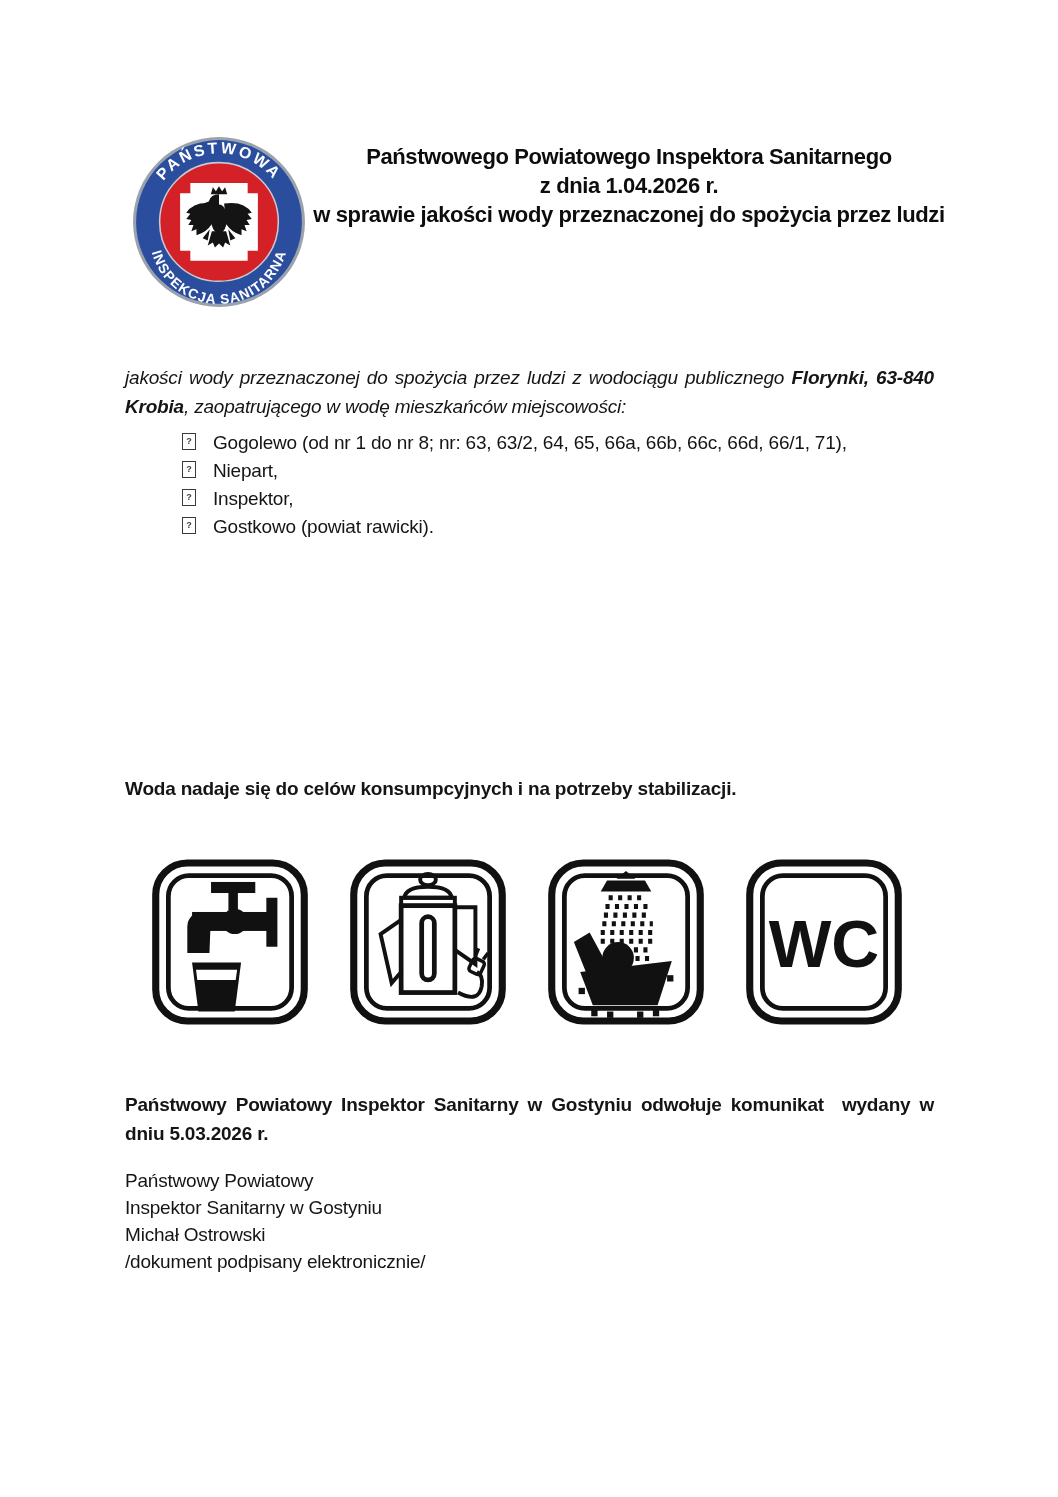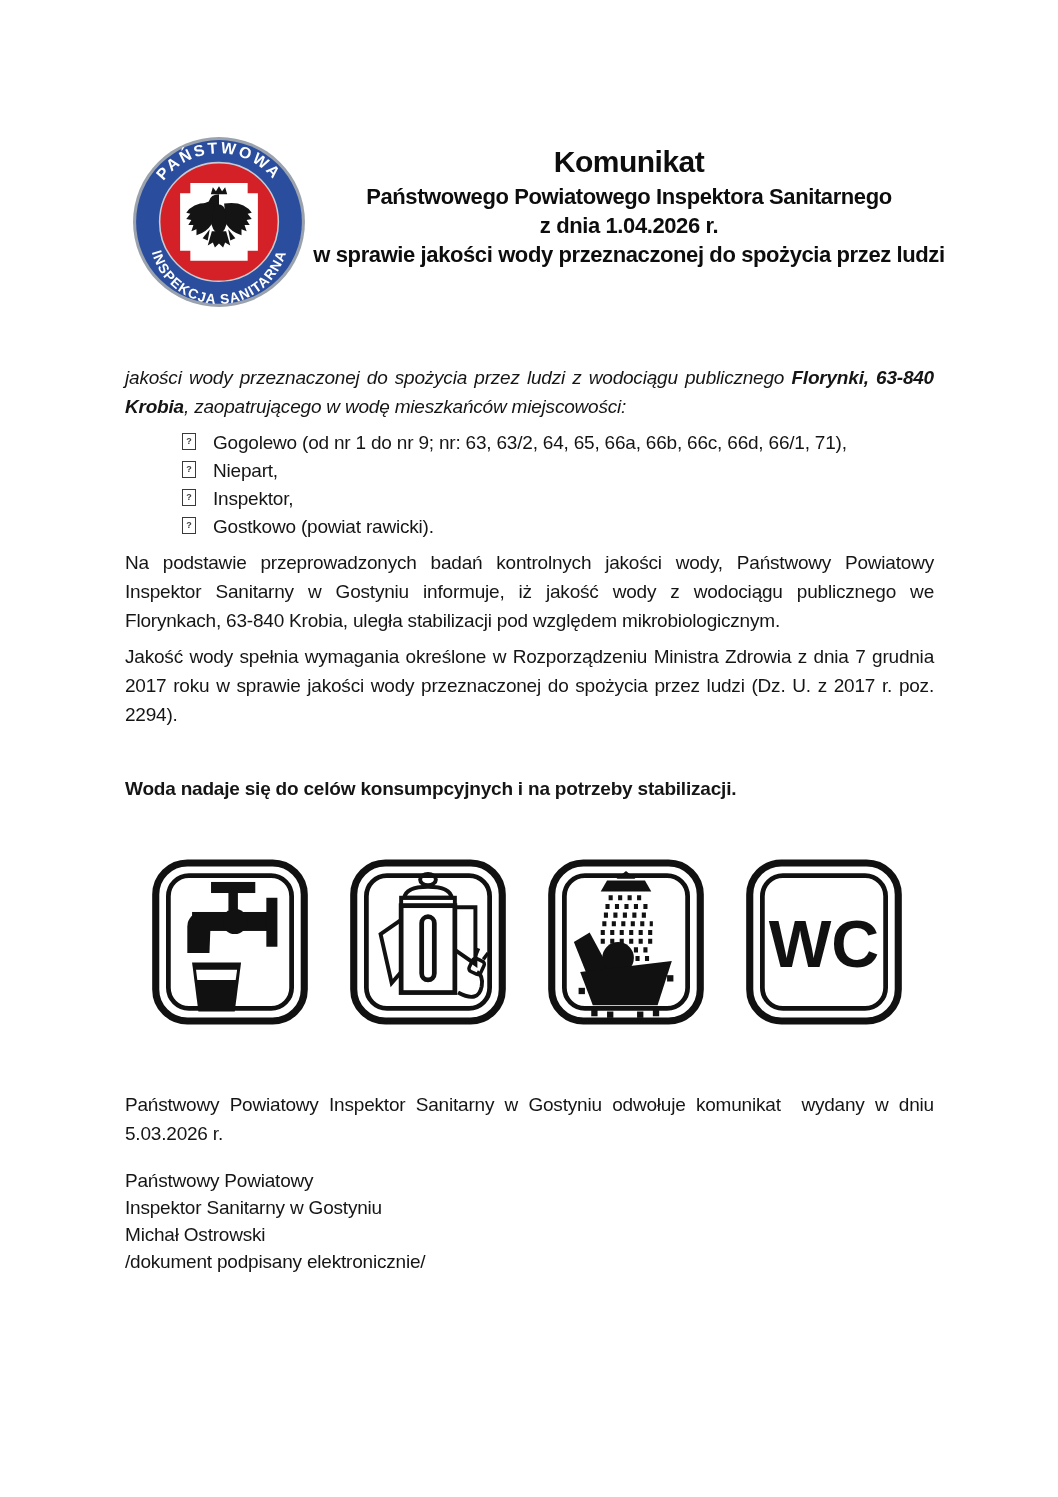--- a/index.html
+++ b/index.html
@@ -33,21 +33,21 @@
   .statement { position:absolute; left:125px; top:778px; width:809px;
                font-size:19px; font-weight:bold; letter-spacing:-0.2px; }
 
   
   .icons { position:absolute; left:151px; top:858px; display:flex; gap:40px; }
   .icon  { width:158px; height:168px; }
   .icon svg { width:100%; height:100%; }
 
   
   .footerp { position:absolute; left:125px; top:1090px; width:809px; font-size:19px;
-             line-height:29px; text-align:justify; letter-spacing:-0.2px; white-space:pre-wrap; }
+             line-height:29px; text-align:justify; letter-spacing:-0.2px; white-space:pre-wrap;font-weight:bold; }
   .signature { position:absolute; left:125px; top:1167px; font-size:19px; line-height:27px;
                letter-spacing:-0.2px; }
 </style>
 </head>
 <body>
 
 <div class="page">
 
   <div class="logo">
     <svg viewBox="0 0 170 168">
@@ -77,49 +77,46 @@
       <text font-family="Liberation Sans, sans-serif" font-size="15.5" font-weight="bold" fill="#ffffff" letter-spacing="2.5">
         <textPath href="#arcTop" startOffset="50%" text-anchor="middle">PAŃSTWOWA</textPath>
       </text>
       <text font-family="Liberation Sans, sans-serif" font-size="13.5" font-weight="bold" fill="#ffffff" letter-spacing="1">
         <textPath href="#arcBot" startOffset="50%" text-anchor="middle">INSPEKCJA SANITARNA</textPath>
       </text>
     </svg>
   </div>
 
   <div class="hdr">
-    <div class="title">Komunikat</div>
     <div class="sub">Państwowego Powiatowego Inspektora Sanitarnego</div>
     <div class="sub">z dnia 1.04.2026 r.</div>
     <div class="sub">w sprawie jakości wody przeznaczonej do spożycia przez ludzi</div>
   </div>
 
   <div class="para" id="p1"><span>jakości wody przeznaczonej do spożycia przez ludzi z wodociągu publicznego </span><span class="b">Florynki, 63-840 Krobia</span><span>, zaopatrującego w wodę mieszkańców miejscowości:</span></div>
 
   <div class="bullets">
     <div class="bullet-row">
       <span class="tofu">?</span>
-      <span>Gogolewo (od nr 1 do nr 9; nr: 63, 63/2, 64, 65, 66a, 66b, 66c, 66d, 66/1, 71),</span>
+      <span>Gogolewo (od nr 1 do nr 8; nr: 63, 63/2, 64, 65, 66a, 66b, 66c, 66d, 66/1, 71),</span>
     </div>
     <div class="bullet-row">
       <span class="tofu">?</span>
       <span>Niepart,</span>
     </div>
     <div class="bullet-row">
       <span class="tofu">?</span>
       <span>Inspektor,</span>
     </div>
     <div class="bullet-row">
       <span class="tofu">?</span>
       <span>Gostkowo (powiat rawicki).</span>
     </div>
   </div>
 
-  <div class="para" id="p2">Na podstawie przeprowadzonych badań kontrolnych jakości wody, Państwowy Powiatowy Inspektor Sanitarny w Gostyniu informuje, iż jakość wody z wodociągu publicznego we Florynkach, 63-840 Krobia, uległa stabilizacji pod względem mikrobiologicznym.</div>
-  <div class="para" id="p3">Jakość wody spełnia wymagania określone w Rozporządzeniu Ministra Zdrowia z dnia 7 grudnia 2017 roku w sprawie jakości wody przeznaczonej do spożycia przez ludzi (Dz. U. z 2017 r. poz. 2294).</div>
 
   <div class="statement">Woda nadaje się do celów konsumpcyjnych i na potrzeby stabilizacji.</div>
 
   <div class="icons">
 
     <div class="icon">
       <svg viewBox="0 0 100 106">
         <rect x="3" y="3" width="94" height="100" rx="20" fill="#ffffff" stroke="#111" stroke-width="4.5"></rect>
         <rect x="11" y="11" width="78" height="84" rx="13" fill="#ffffff" stroke="#111" stroke-width="3"></rect>
         <g fill="#111">

